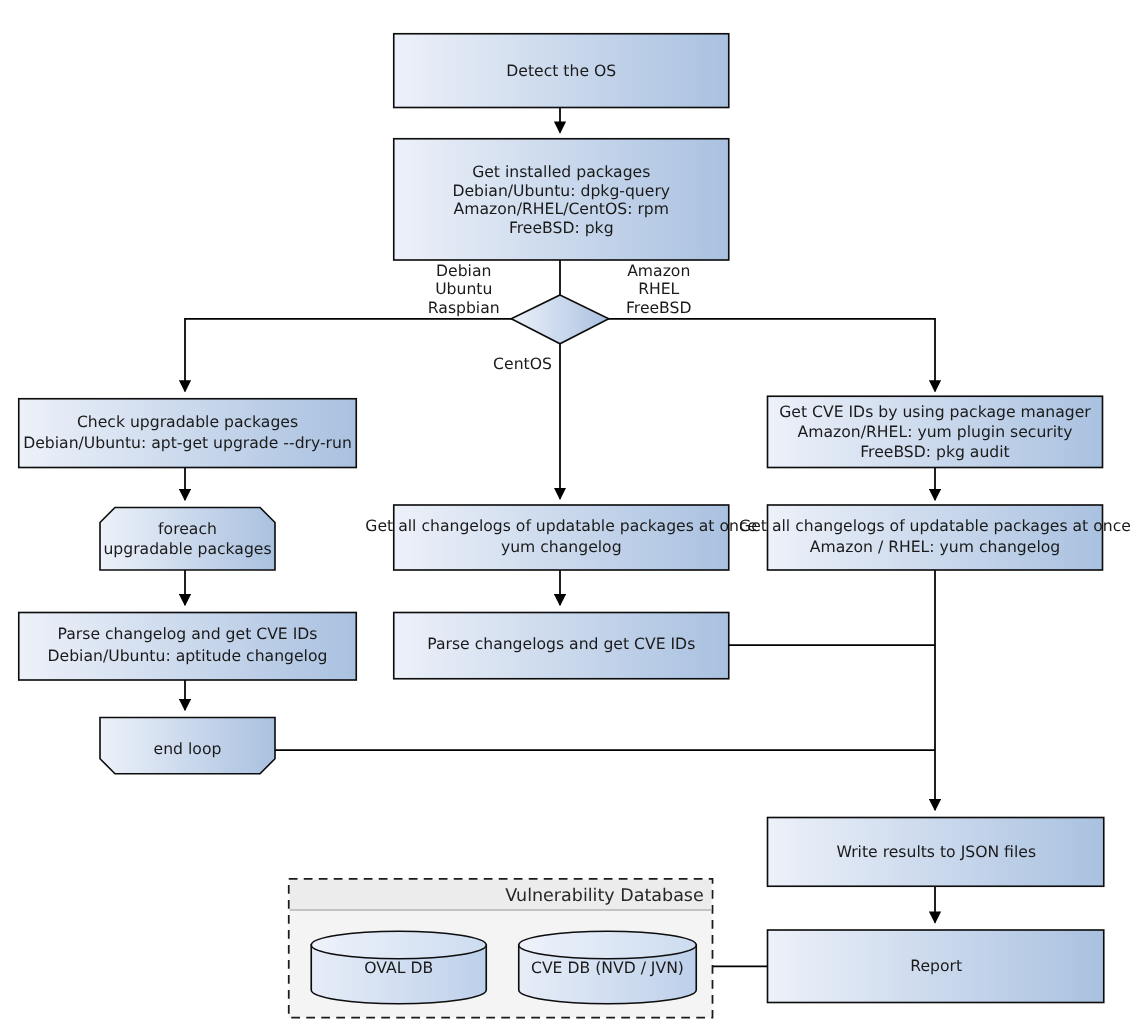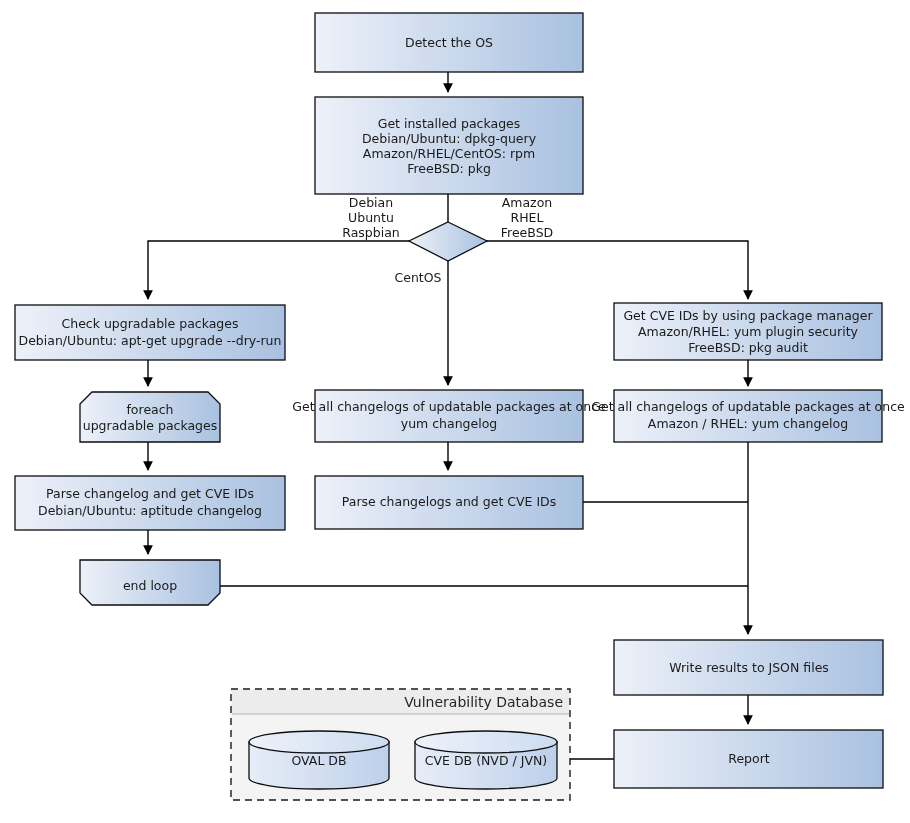--- a/index.html
+++ b/index.html
@@ -10,20 +10,21 @@
   body {
     width: 910px;
     height: 823px;
     font-family: "DejaVu Sans", sans-serif;
     overflow: hidden;
   }
   #flow-root {
     position: relative;
     width: 910px;
     height: 694px;
+    margin-top: 14px;
   }
   svg#flow-svg {
     display: block;
     width: 910px;
     height: 823px;
   }
   text {
     font-family: "DejaVu Sans", sans-serif;
     fill: #1a1a1a;
     font-size: 12.5px;

